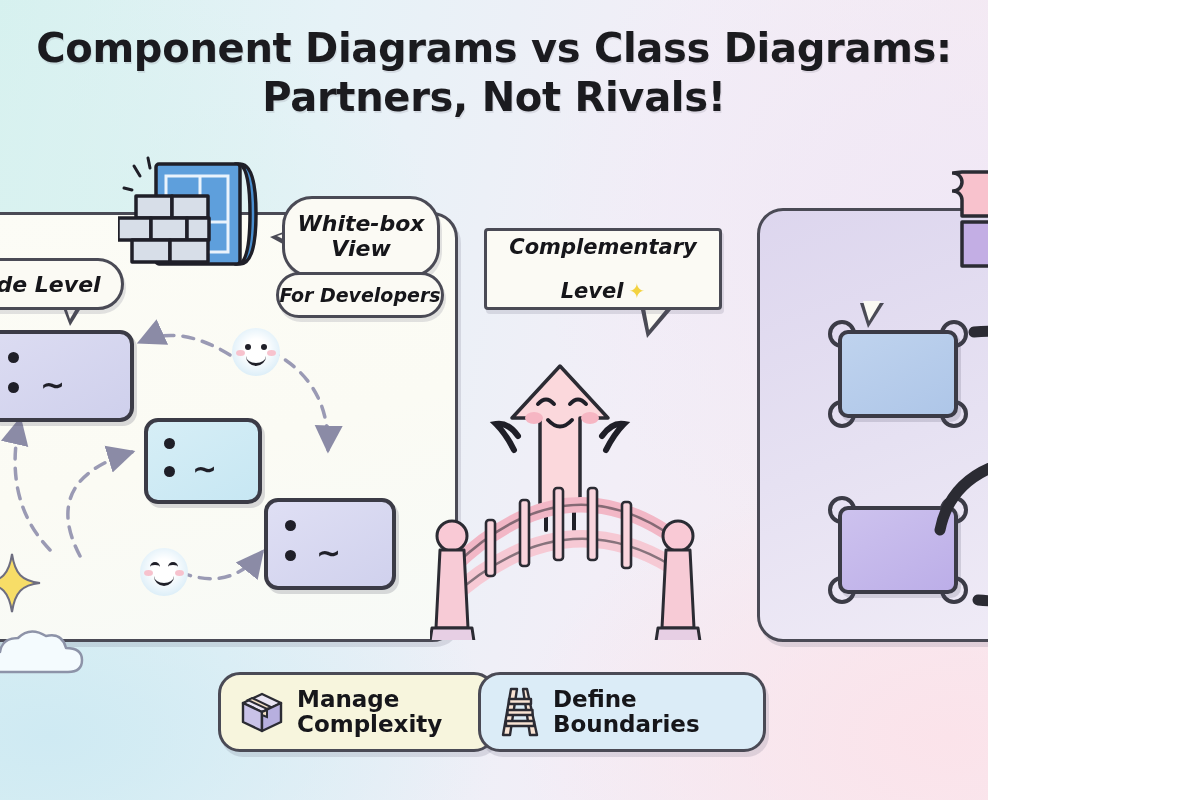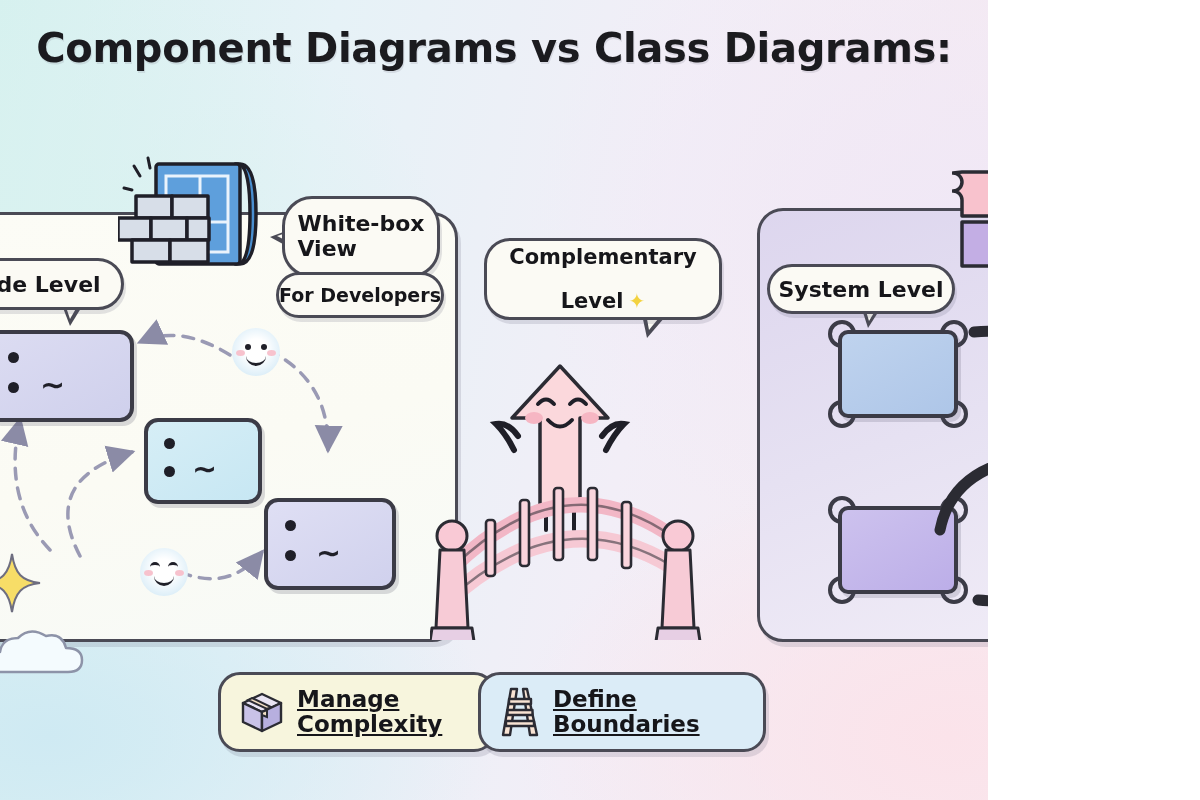--- a/index.html
+++ b/index.html
@@ -34,24 +34,25 @@
     left:-60px;top:212px;width:512px;height:424px;
     background:linear-gradient(165deg,#fcfcf6 0%,#fbfbf4 55%,#f7faf7 100%);
   }
   #panel-right{
     left:757px;top:208px;width:520px;height:428px;
     background:linear-gradient(160deg,#ddd6ee 0%,#e6e1f2 45%,#f3eff8 100%);
   }
   
   .bub{
     position:absolute;background:#fbfaf4;border:3px solid #4a4a55;
-    display:flex;align-items:center;justify-content:center;
+    display:flex;align-items:center;justify-content:center;text-align:center;
     font-weight:800;color:#16161a;
     box-shadow:2px 4px 0 rgba(90,90,110,.16);
     z-index:6;
+    font-style:italic;
   }
   .bub.pill{border-radius:999px;}
   .bub.round{border-radius:34px;}
   .tail{position:absolute;width:0;height:0;z-index:5;}
   #bub-code-level{left:-42px;top:258px;width:160px;height:46px;font-size:22px;}
   #tail-code{left:60px;top:300px;border-left:10px solid transparent;border-right:16px solid transparent;border-top:26px solid #4a4a55;}
   #tail-code2{left:63px;top:298px;border-left:7px solid transparent;border-right:12px solid transparent;border-top:21px solid #fbfaf4;}
 
   #bub-whitebox{left:282px;top:196px;width:152px;height:76px;font-size:22px;line-height:1.12;border-radius:30px;}
   #tail-wb{left:270px;top:228px;border-top:9px solid transparent;border-bottom:13px solid transparent;border-right:24px solid #4a4a55;}
@@ -63,22 +64,22 @@
   #tail-sys{left:860px;top:303px;border-left:8px solid transparent;border-right:16px solid transparent;border-top:25px solid #4a4a55;}
   #tail-sys2{left:863px;top:301px;border-left:6px solid transparent;border-right:12px solid transparent;border-top:20px solid #fbfaf4;}
 
   #bub-blackbox{left:1100px;top:196px;width:160px;height:76px;font-size:22px;line-height:1.12;border-radius:30px;justify-content:flex-start;padding-left:14px;}
   #tail-bb{left:1078px;top:226px;border-top:9px solid transparent;border-bottom:13px solid transparent;border-right:26px solid #4a4a55;}
   #tail-bb2{left:1086px;top:228px;border-top:6px solid transparent;border-bottom:9px solid transparent;border-right:19px solid #fbfaf4;}
 
   #bub-forarch{left:1076px;top:272px;width:172px;height:40px;font-size:19px;justify-content:flex-start;padding-left:14px;}
 
   #bub-complementary{
-    left:484px;top:238px;width:232px;height:76px;font-size:21px;line-height:1.16;
-    border-radius:26px;flex-direction:column;gap:19px;z-index:9;
+    left:484px;top:228px;width:232px;height:76px;font-size:21px;line-height:1.16;
+    border-radius:4px;flex-direction:column;gap:19px;z-index:9;
   }
   #tail-comp{left:641px;top:310px;border-left:6px solid transparent;border-right:24px solid transparent;border-top:28px solid #4a4a55;z-index:8;}
   #tail-comp2{left:645px;top:308px;border-left:4px solid transparent;border-right:18px solid transparent;border-top:22px solid #fbfaf4;z-index:9;}
   .sparkle-inline{color:#f3d23f;font-size:20px;margin-left:5px;}
 
   
   .cls{
     position:absolute;border:4px solid #3b3b46;border-radius:14px;
     box-shadow:3px 4px 0 rgba(80,80,100,.2);z-index:4;
   }
@@ -127,21 +128,21 @@
   
   #blueprint-icon{position:absolute;left:118px;top:152px;width:150px;height:125px;z-index:8;}
   #puzzle-icon{position:absolute;left:952px;top:148px;width:140px;height:132px;z-index:8;}
 
   
   .badge{
     position:absolute;top:672px;height:74px;border:3px solid #4a4a55;border-radius:22px;
     display:flex;align-items:center;gap:12px;padding:0 18px;
     box-shadow:3px 5px 0 rgba(90,90,110,.17);z-index:8;
   }
-  .badge .txt{font-weight:800;font-size:23px;line-height:1.08;color:#16161a;text-decoration:underline;}
+  .badge .txt{font-weight:800;font-size:23px;line-height:1.08;color:#16161a;}
   #badge-manage{left:218px;width:236px;background:#f7f5dd;}
   #badge-define{left:478px;width:246px;background:#dbecf7;}
   #badge-interface{left:744px;width:248px;background:#fadfe9;}
   .badge svg{flex:0 0 auto;}
 
   
   .cloud{position:absolute;z-index:2;}
   .sparkle{position:absolute;z-index:2;}
 </style>
 </head>
@@ -157,20 +158,21 @@
   </svg>
   <svg class="cloud" style="left:1098px;top:610px;" width="120" height="72" viewBox="0 0 120 72">
     <path d="M18 58 Q6 58 6 47 Q6 37 19 37 Q21 22 37 22 Q49 9 65 20 Q81 16 85 33 Q101 33 101 45 Q101 58 87 58 Z" fill="#eef7fd" stroke="#8d93a8" stroke-width="2.5" stroke-linejoin="round"></path>
   </svg>
   <svg class="sparkle" style="left:1150px;top:548px;" width="62" height="64" viewBox="0 0 62 64">
     <path d="M30 2 C33 22 40 29 60 31 C40 33 33 40 30 60 C27 40 20 33 0 31 C20 29 27 22 30 2 Z" fill="#f7dd67" stroke="#6e6e80" stroke-width="2"></path>
   </svg>
 
   <div class="title">
     <span>Component Diagrams vs Class Diagrams:</span>
+    <span class="l2">Partners, Not Rivals!</span>
   </div>
 
   <div class="panel" id="panel-left"></div>
 
   <svg style="position:absolute;left:-20px;top:300px;width:440px;height:320px;z-index:3;">
     <defs>
       <marker id="dash-arrow" markerWidth="9" markerHeight="9" refX="7" refY="4.5" orient="auto">
         <path d="M0,0.5 L8,4.5 L0,8.5 z" fill="#8b8ba6"></path>
       </marker>
     </defs>
@@ -282,21 +284,20 @@
     <g stroke="#2b2b33" stroke-width="3.5" stroke-linejoin="round">
       <path d="M8 18 H48 v12 a10 10 0 0 1 10 10 a10 10 0 0 1 -10 10 v12 H8 V46 a9 9 0 0 0 -9 -9 a9 9 0 0 0 0 -18 z" fill="#f8c2cd" transform="translate(2,6)"></path>
       <path d="M10 70 H46 v12 a10 10 0 0 1 10 10 a10 10 0 0 1 -10 10 v12 H10 z" fill="#c3aee4" transform="translate(0,4)"></path>
       <path d="M62 58 h40 v52 H62 v-12 a10 10 0 0 0 -10 -10 a10 10 0 0 0 10 -10 z" fill="#9fe0c5" transform="translate(0,6)"></path>
       <path d="M84 6 l38 10 l-12 48 l-38 -10 l4 -14 a10 10 0 0 0 -9 -13 a10 10 0 0 0 13 -9 z" fill="#a9c2e6"></path>
     </g>
   </svg>
 
   <span class="tail" id="tail-sys"></span>
   <span class="tail" id="tail-sys2"></span>
-  <div class="bub pill" id="bub-system-level">System Level</div>
 
   <span class="tail" id="tail-bb"></span>
   <span class="tail" id="tail-bb2"></span>
   <div class="bub round" id="bub-blackbox">
     <div>
       <div>Black-bo</div>
       <div>View</div>
     </div>
   </div>
   <div class="bub pill" id="bub-forarch">For Archite</div>

